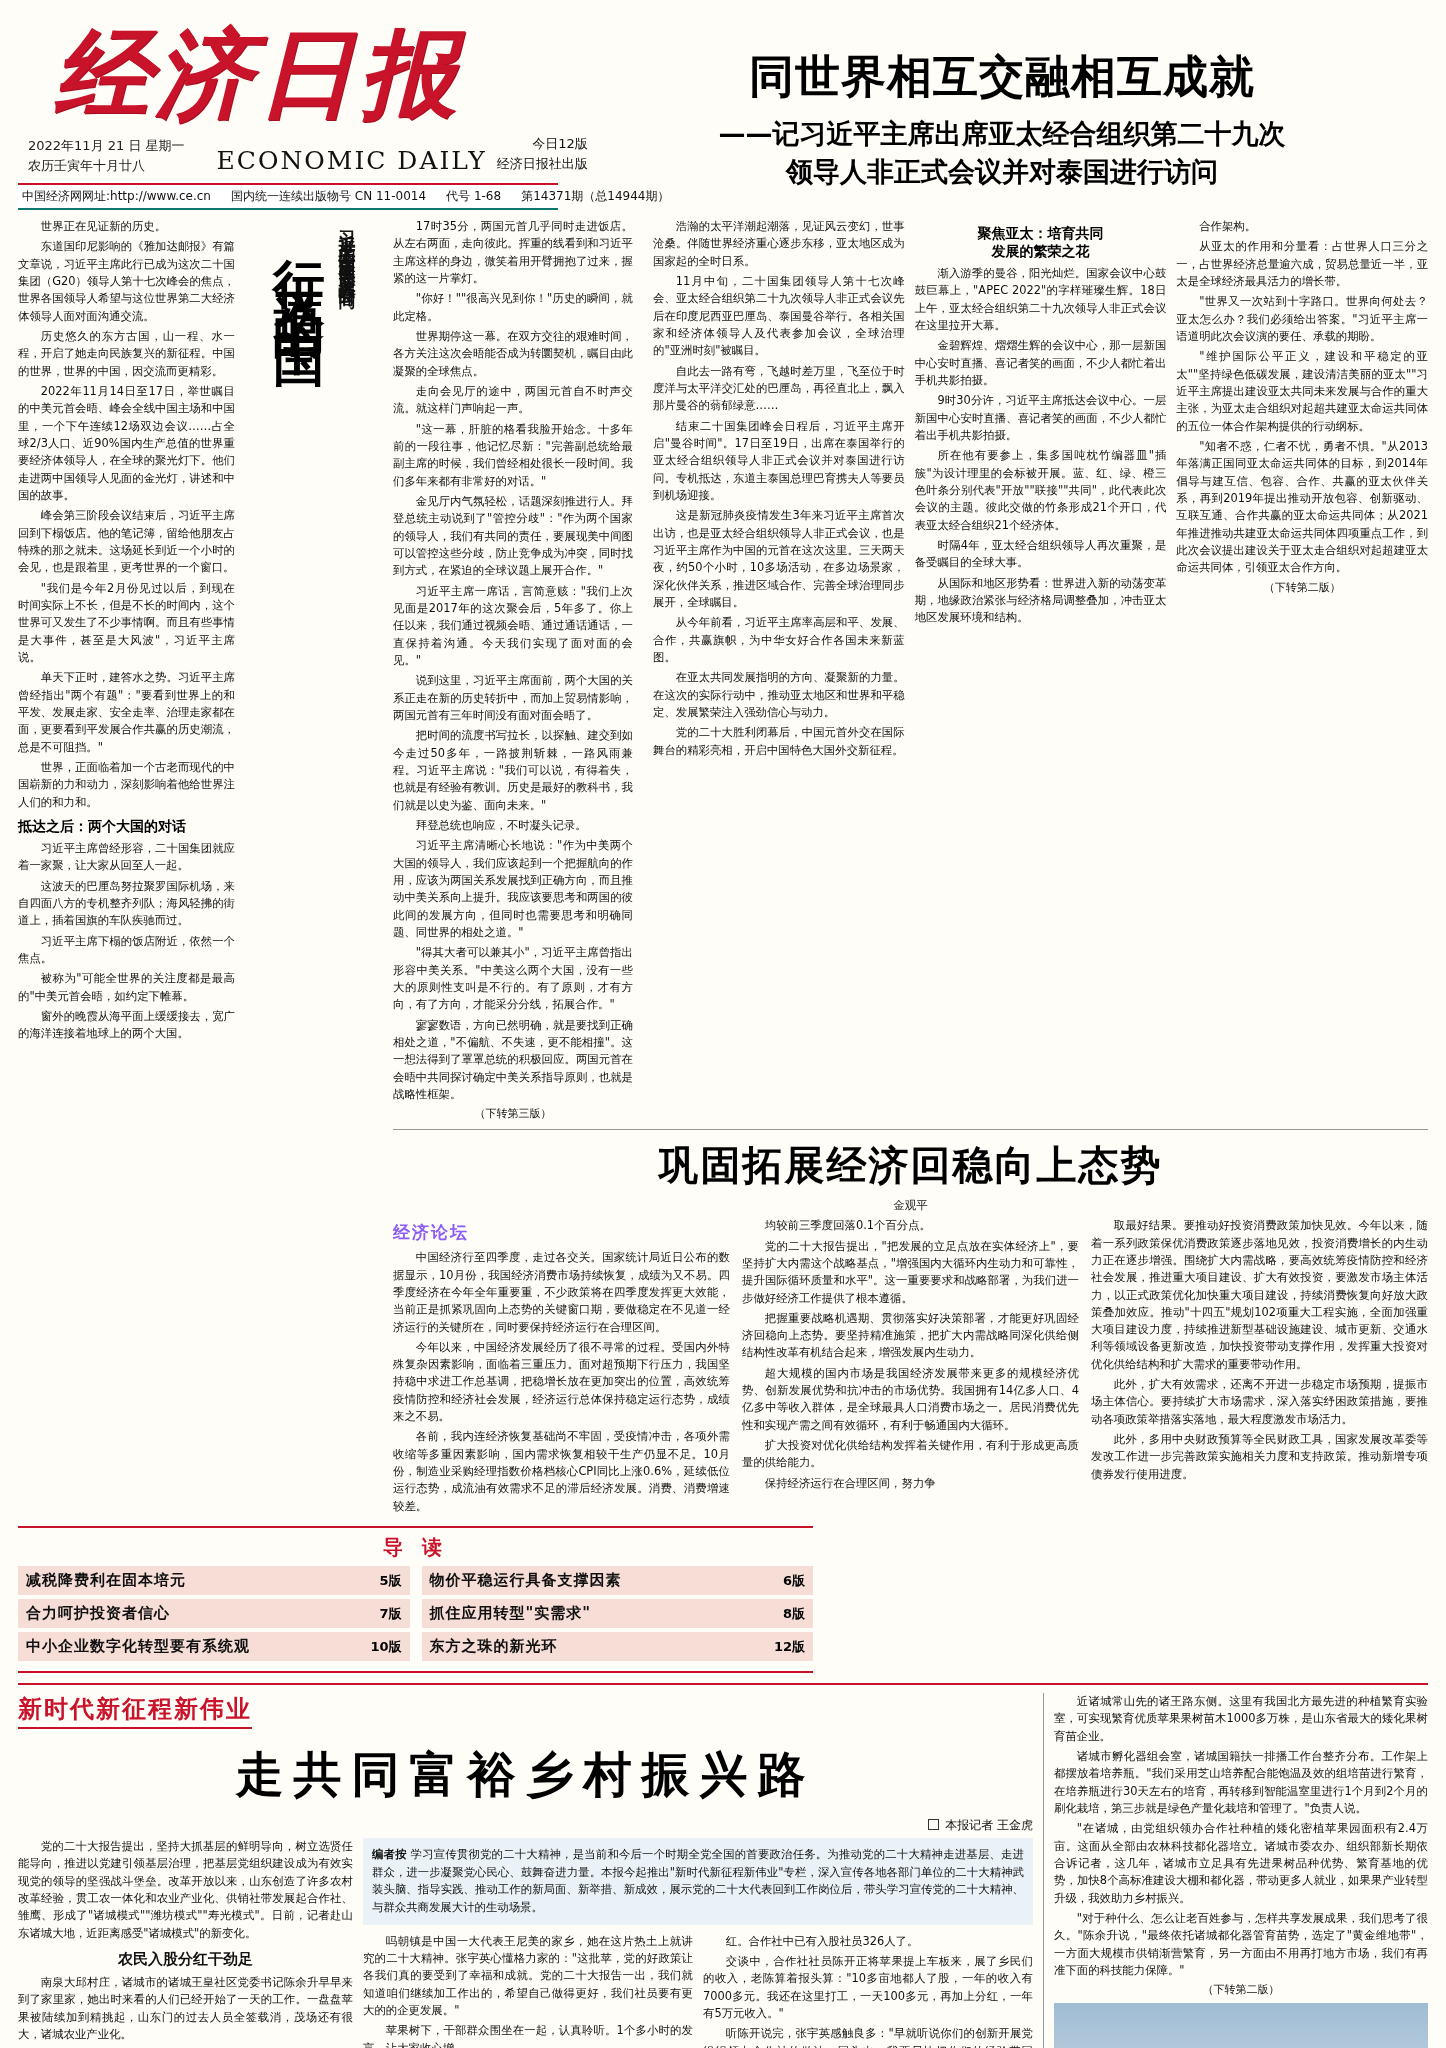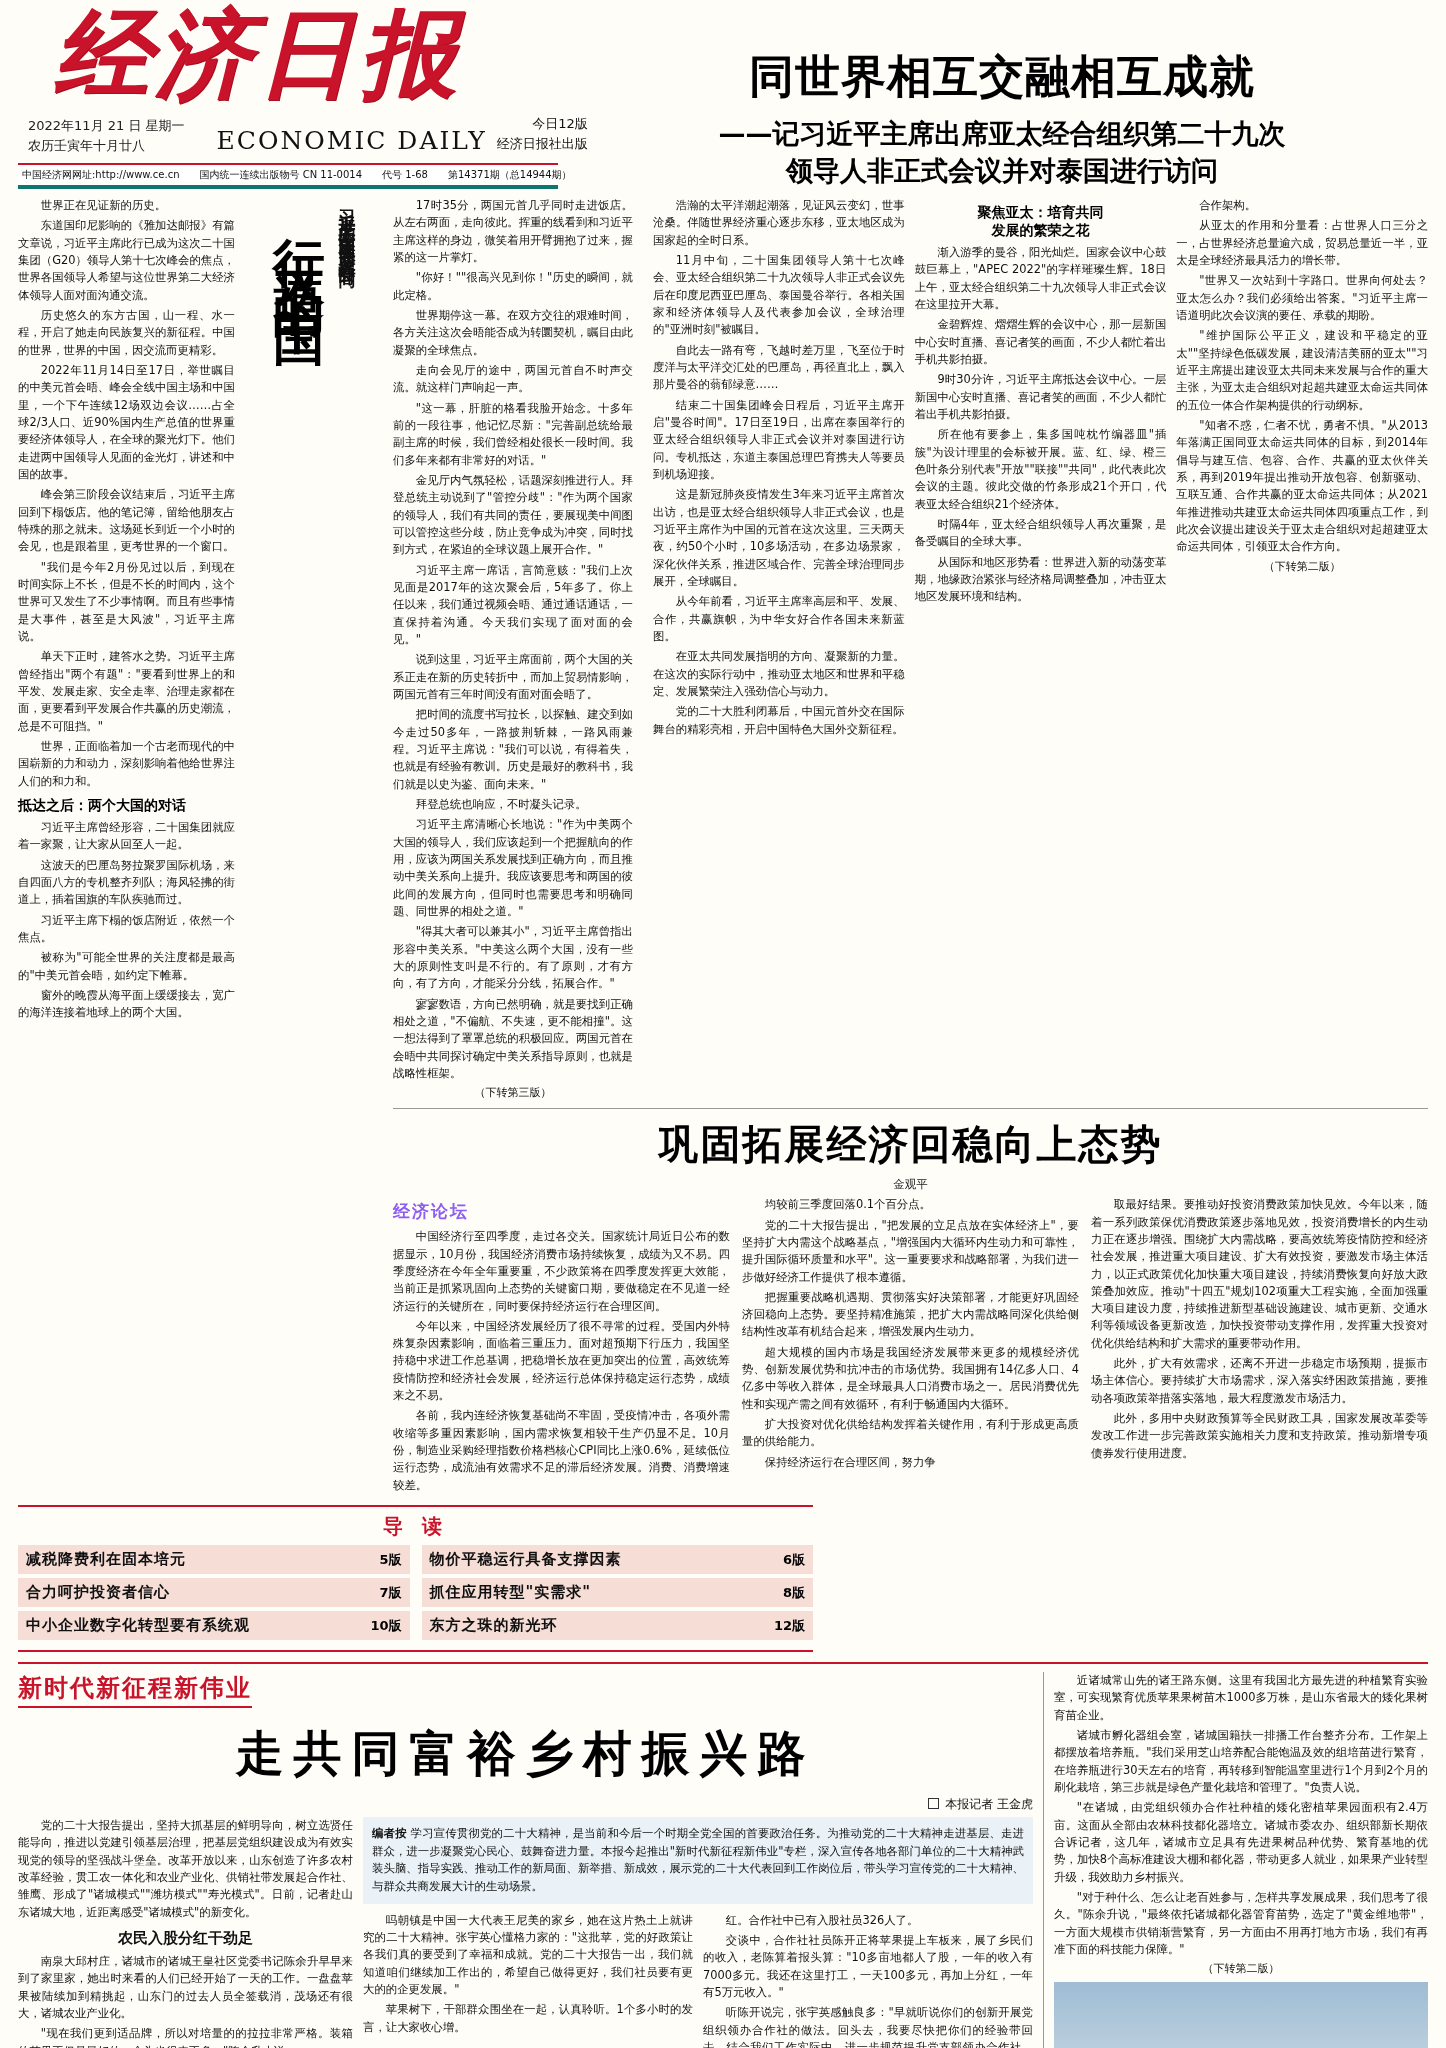--- a/index.html
+++ b/index.html
@@ -6,21 +6,21 @@
   html, body { margin: 0; padding: 0; }
   body {
     width: 1446px;
     background: #fffdf8;
     font-family: "DejaVu Sans", "Liberation Sans", sans-serif;
     color: #111;
   }
   .page { width: 1446px; position: relative; padding: 0 18px 10px 18px; }
 
   
-  .masthead { display: flex; align-items: flex-end; padding-top: 0; }
+  .masthead { display: flex; align-items: center; padding-top: 20px; }
   .masthead-left { width: 540px; flex: 0 0 540px; }
   .logo-cn {
     font-family: "DejaVu Serif", "Liberation Serif", serif;
     font-size: 96px;
     font-weight: bold;
     color: #c9132a;
     letter-spacing: 6px;
     line-height: 1.12;
     font-style: italic;
     padding-left: 36px;
@@ -33,23 +33,23 @@
   .issue-date { font-size: 13px; line-height: 1.5; color: #222; white-space: nowrap; }
   .logo-en {
     font-family: "DejaVu Serif", "Liberation Serif", serif;
     font-size: 25px; letter-spacing: 2px; color: #111; margin-left: 22px;
     white-space: nowrap;
   }
   .pages-today { margin-left: auto; font-size: 13px; text-align: right; line-height: 1.6; white-space: nowrap;}
   .masthead-bar {
     margin-top: 8px;
     border-top: 2px solid #c9132a;
-    border-bottom: 4px solid #0f766e;
+    border-bottom: 2px solid #0f766e;
     padding: 3px 4px;
-    font-size: 10px;
+    font-size: 12px;
     display: flex; gap: 20px; color: #111;
     background: #fff;
   }
   .masthead-bar span { white-space: nowrap; }
 
   .masthead-right { flex: 1; padding-left: 18px; padding-top: 10px; }
   .head-title {
     font-family: "DejaVu Serif", "Liberation Serif", serif;
     font-weight: bold;
     font-size: 45px;

